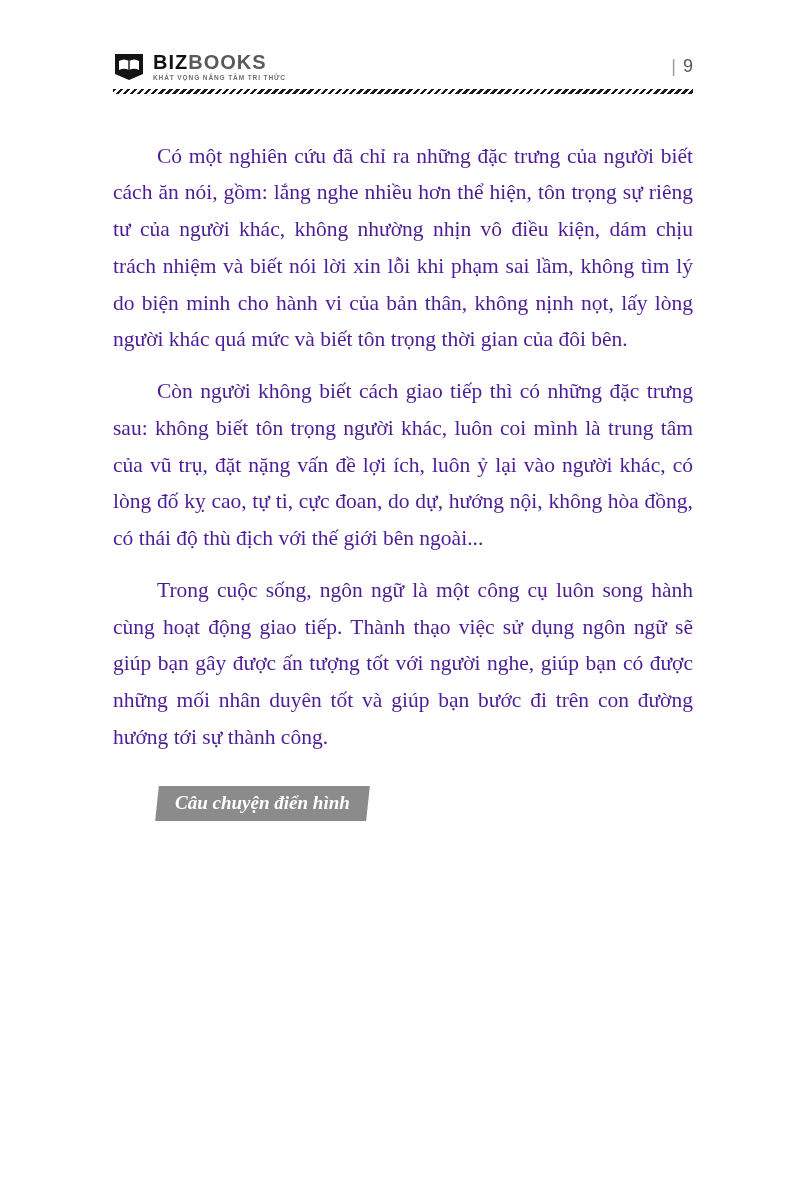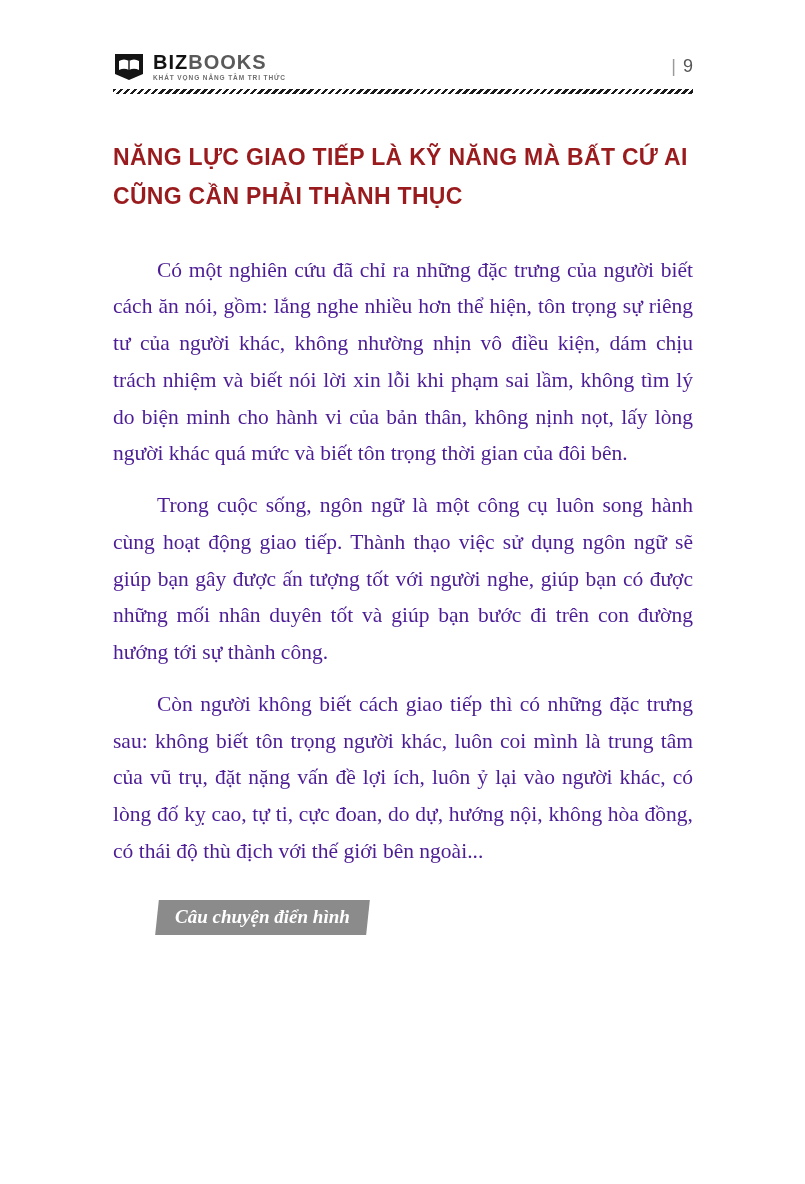--- a/index.html
+++ b/index.html
@@ -137,25 +137,24 @@
       </div>
     </div>
     <div class="page-num">
       <span class="bar">|</span>
       <span>9</span>
     </div>
   </div>
 
   <div class="header-rule"></div>
 
-  <h1 class="chapter-title">NĂNG LỰC GIAO TIẾP LÀ KỸ NĂNG MÀ BẤT CỨ AI CŨNG CẦN PHẢI THÀNH THỤC</h1>
 
   <p class="body-par">Có một nghiên cứu đã chỉ ra những đặc trưng của người biết cách ăn nói, gồm: lắng nghe nhiều hơn thể hiện, tôn trọng sự riêng tư của người khác, không nhường nhịn vô điều kiện, dám chịu trách nhiệm và biết nói lời xin lỗi khi phạm sai lầm, không tìm lý do biện minh cho hành vi của bản thân, không nịnh nọt, lấy lòng người khác quá mức và biết tôn trọng thời gian của đôi bên.</p>
+  <p class="body-par">Còn người không biết cách giao tiếp thì có những đặc trưng sau: không biết tôn trọng người khác, luôn coi mình là trung tâm của vũ trụ, đặt nặng vấn đề lợi ích, luôn ỷ lại vào người khác, có lòng đố kỵ cao, tự ti, cực đoan, do dự, hướng nội, không hòa đồng, có thái độ thù địch với thế giới bên ngoài...</p>
   <p class="body-par">Trong cuộc sống, ngôn ngữ là một công cụ luôn song hành cùng hoạt động giao tiếp. Thành thạo việc sử dụng ngôn ngữ sẽ giúp bạn gây được ấn tượng tốt với người nghe, giúp bạn có được những mối nhân duyên tốt và giúp bạn bước đi trên con đường hướng tới sự thành công.</p>
-  <p class="body-par">Còn người không biết cách giao tiếp thì có những đặc trưng sau: không biết tôn trọng người khác, luôn coi mình là trung tâm của vũ trụ, đặt nặng vấn đề lợi ích, luôn ỷ lại vào người khác, có lòng đố kỵ cao, tự ti, cực đoan, do dự, hướng nội, không hòa đồng, có thái độ thù địch với thế giới bên ngoài...</p>
 
   <div class="badge-row">
     <div class="story-badge">
       <span>Câu chuyện điển hình</span>
     </div>
   </div>
 
 
 </div>
 

